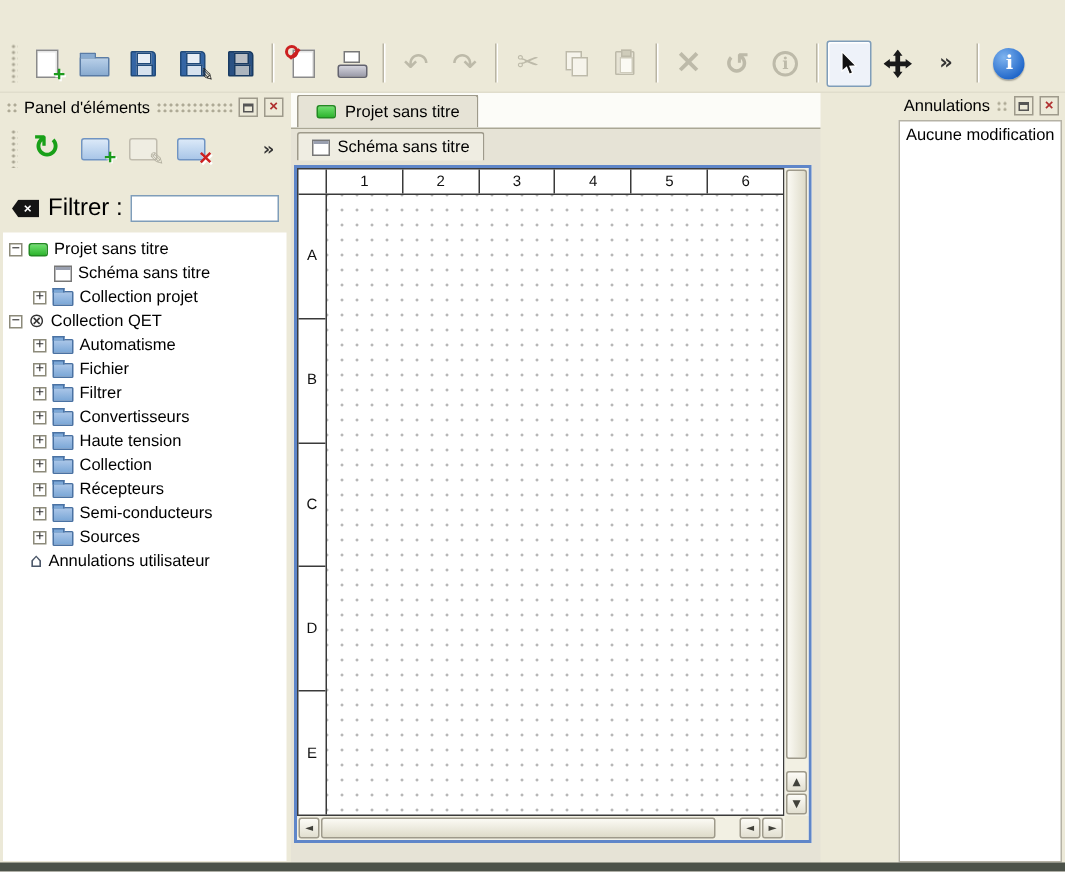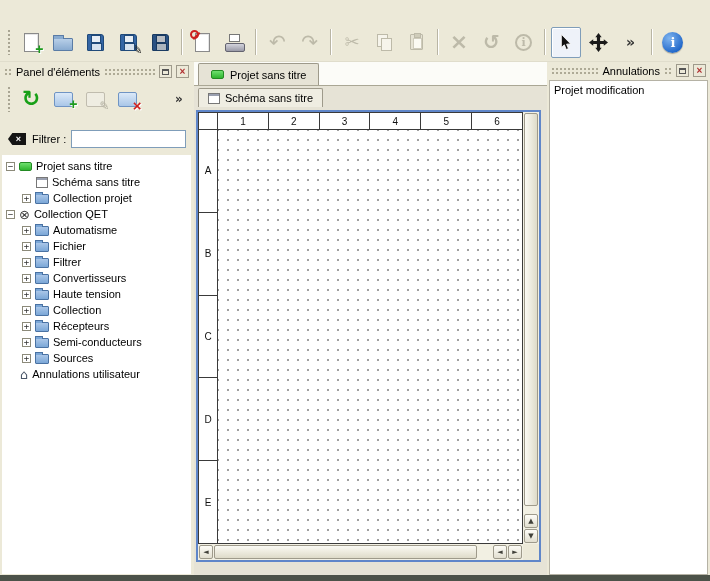--- a/index.html
+++ b/index.html
@@ -68,21 +68,21 @@
   .ltb-btn{width:30px;height:30px;margin:0 1px;display:flex;align-items:center;justify-content:center;border:1px solid transparent;border-radius:2px;position:relative;}
   .glyph.refresh{font-size:22px;font-weight:bold;color:#18a018;}
   .ic-box{width:19px;height:15px;background:linear-gradient(#dbe9f8,#a9c6e8);border:1px solid #6f94c4;border-radius:2px;position:relative;}
   .ic-box.gray{background:#efede2;border-color:#c0bcae;}
   .badge.pencil-g{position:absolute;right:-6px;bottom:-6px;font-size:12px;color:#b3b0a0;}
   .badge.xred{position:absolute;right:-6px;bottom:-7px;font-size:15px;font-weight:bold;color:#cc2020;text-shadow:1px 1px 0 #fff;}
 
   .filter-row{display:flex;align-items:center;gap:5px;padding:0 5px;margin-top:12px;height:20px;}
   .clear-btn{width:20px;height:16px;display:flex;align-items:center;justify-content:center;}
   .ic-clear{width:18px;height:12px;background:#141414;clip-path:polygon(24% 0,100% 0,100% 100%,24% 100%,0 50%);color:#fff;font-size:9px;font-weight:bold;display:flex;align-items:center;justify-content:center;padding-left:3px;line-height:1;}
-  .filter-label{font-size:11px;}
+  .filter-label{font-size:16px;}
   .filter-input{flex:1;height:18px;border:1px solid #7f9db9;background:#fff;font-size:11px;padding:1px 3px;outline:none;min-width:0;}
 
   .tree{flex:1;background:#fff;margin-top:6px;overflow:hidden;padding-top:3px;}
   .trow{display:flex;align-items:center;height:16px;gap:4px;font-size:11px;white-space:nowrap;cursor:default;}
   .lvl0{padding-left:4px;} .lvl1{padding-left:20px;}
   .exp{width:9px;height:9px;border:1px solid #8c8a7a;background:#fff;font-size:9px;line-height:7px;text-align:center;color:#333;flex:none;font-family:"DejaVu Sans Mono",monospace;}
   .exp-spacer{width:10px;flex:none;}
   .ti{flex:none;display:inline-block;}
   .ti-project{width:13px;height:9px;background:linear-gradient(#6fe06f,#2fb52f);border:1px solid #238a23;border-radius:2px;}
   .ti-schema{width:12px;height:11px;background:#fff;border:1px solid #777;position:relative;}
@@ -115,21 +115,21 @@
   .vthumb{width:100%;height:calc(100% - 37px);background:linear-gradient(90deg,#fbfaf4,#dedbc9);border:1px solid #9e9a8b;border-radius:2px;}
   .sbtn{width:14px;height:14px;flex:none;background:linear-gradient(#fdfcf7,#e2dfd0);border:1px solid #9e9a8b;border-radius:2px;display:flex;align-items:center;justify-content:center;}
   .sbtn .sgl{font-size:7px;color:#41413a;line-height:1;font-family:"DejaVu Sans",sans-serif;}
   .vscroll .up{margin-top:auto;}
   .hscroll{background:#f2f0e3;display:flex;flex-direction:row;padding:1px;gap:1px;align-items:center;}
   .hthumb{height:100%;width:calc(100% - 60px);background:linear-gradient(#fbfaf4,#dedbc9);border:1px solid #9e9a8b;border-radius:2px;}
   .hscroll .rgt1{margin-left:auto;}
   .sb-corner{background:#ece9d8;}
 
   
-  .right-dock{left:549px;top:62px;width:159px;height:513px;}
+  .right-dock{left:549px;top:62px;width:159px;height:513px;align-items:flex-end;}
   .undo-list{flex:1;background:#fff;border:1px solid #b5b2a5;margin-top:1px;padding:3px 4px;font-size:11px;color:#000;}
 
   .bottom-strip{position:absolute;left:0;top:575px;width:710px;height:6px;background:#4c5249;}
 </style>
 </head>
 <body>
 
 <div class="window">
 
 
@@ -398,18 +398,18 @@
       <span class="dock-title-label">Annulations</span>
       <span class="tex small"></span>
       <span class="dock-btn">
           <span class="float-ic"></span>
         </span>
       <span class="dock-btn">
           <span class="close-ic">×</span>
         </span>
     </div>
     <div class="undo-list">
-      <span>Projet modification</span>
+      <span>Aucune modification</span>
     </div>
   </div>
 
   <div class="bottom-strip"></div>
 </div>
 
 </body></html>

